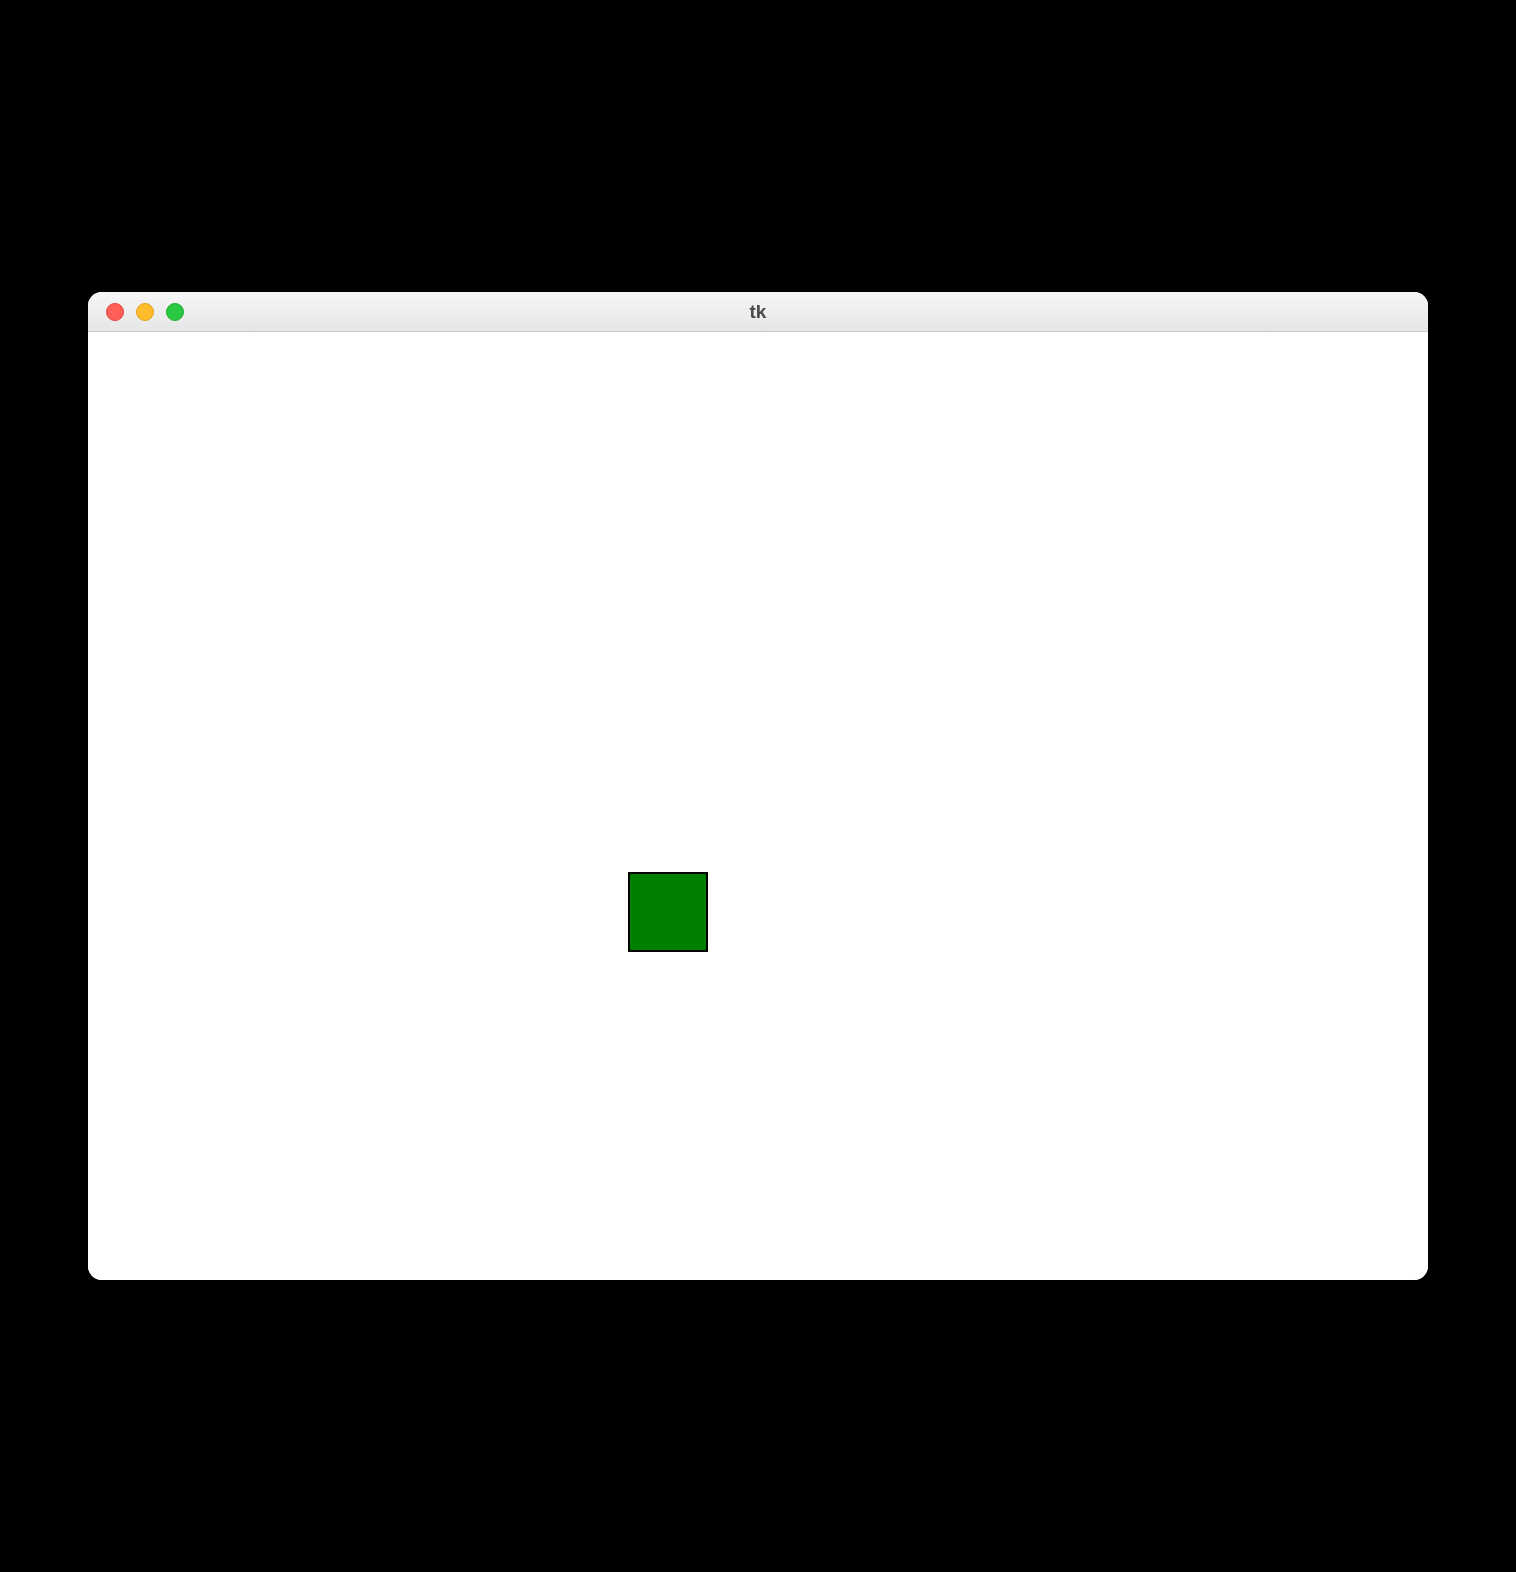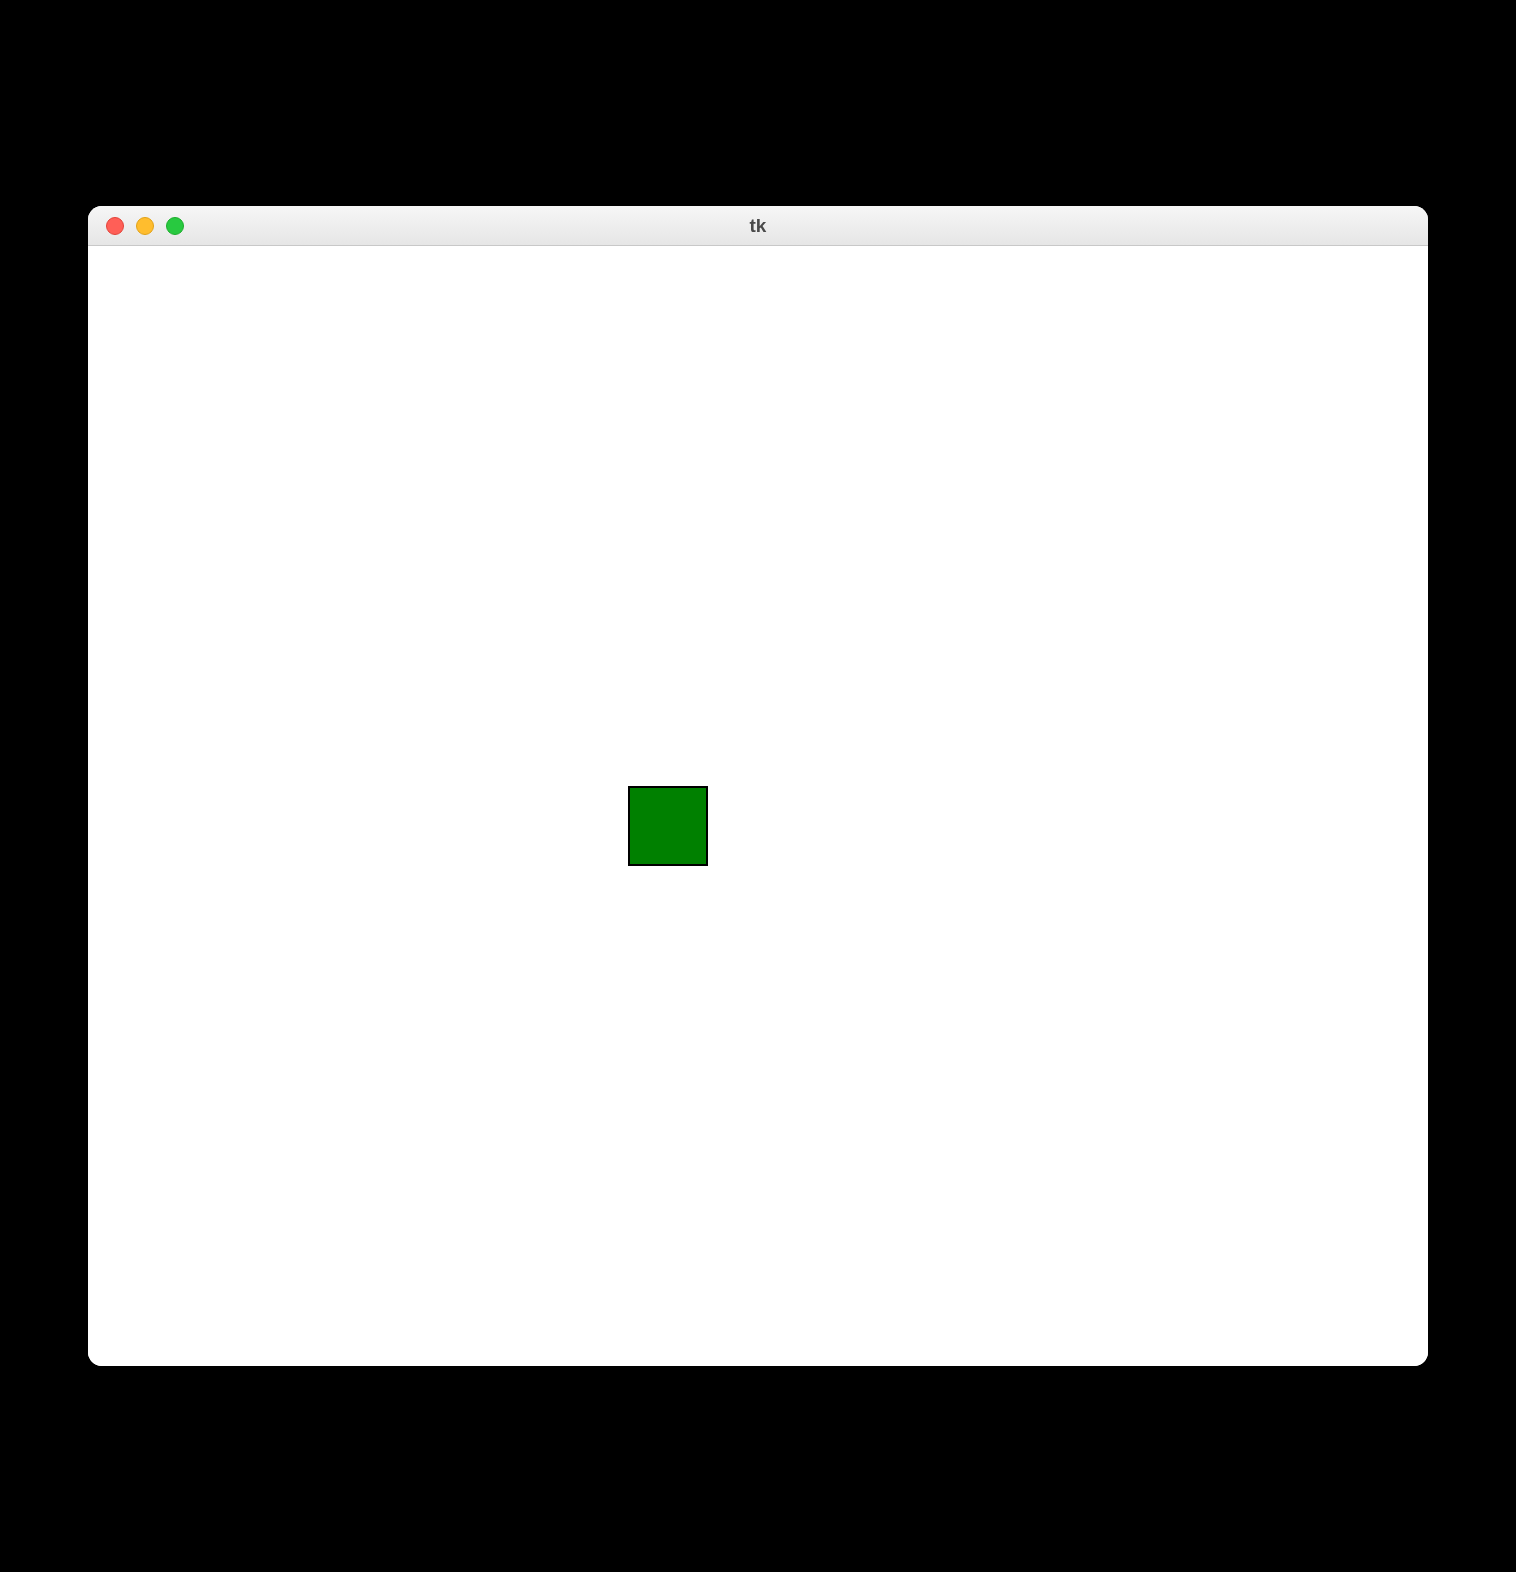--- a/index.html
+++ b/index.html
@@ -11,21 +11,21 @@
       background: #000000;
       width: 1516px;
       height: 1572px;
       display: flex;
       align-items: center;
       justify-content: center;
       font-family: -apple-system, "Helvetica Neue", Arial, sans-serif;
     }
     .window {
       width: 1340px;
-      height: 1160px;
+      height: 988px;
       background: #ffffff;
       border-radius: 14px;
       overflow: hidden;
       box-shadow: 0 0 0 1px rgba(0,0,0,0.25), 0 20px 60px rgba(0,0,0,0.5);
       display: flex;
       flex-direction: column;
     }
     .titlebar {
       height: 40px;
       background: linear-gradient(to bottom, #f6f6f6, #e6e6e6);

